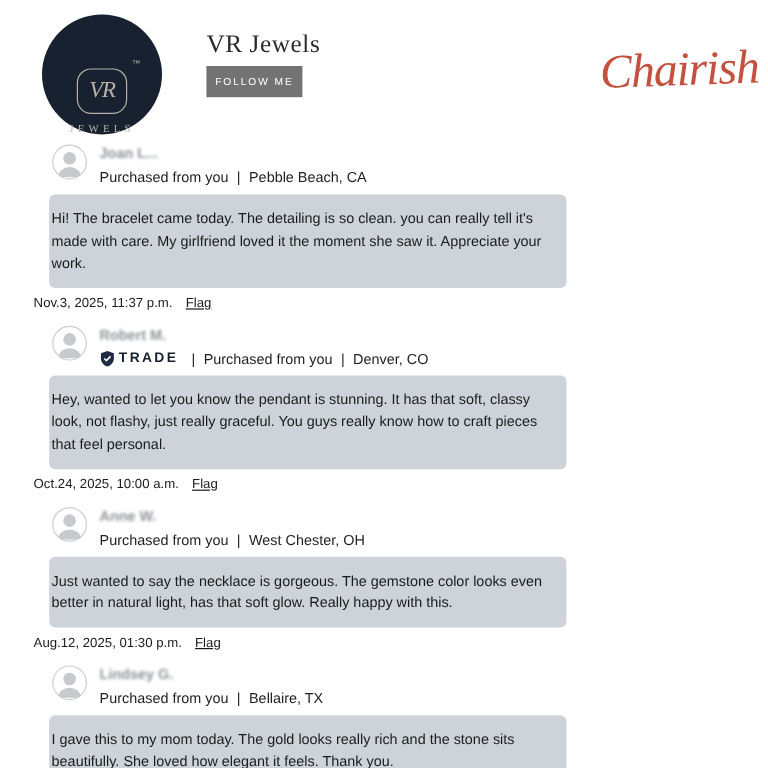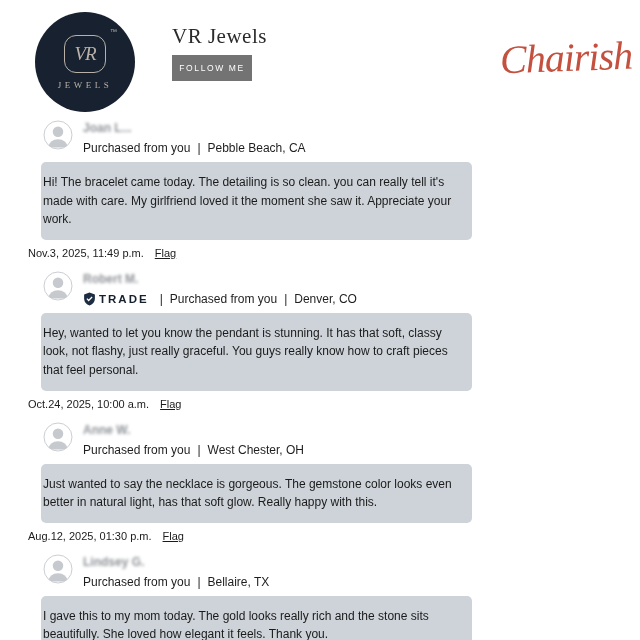--- a/index.html
+++ b/index.html
@@ -3,21 +3,21 @@
 <meta charset="utf-8">
 <style>
   * { margin: 0; padding: 0; box-sizing: border-box; }
   html, body { width: 640px; height: 640px; background: #ffffff;
     font-family: "Liberation Sans", sans-serif; color: #1c1c1c; overflow: hidden; }
 
   
   .header { position: relative; height: 118px; }
   .logo-circle { position: absolute; left: 35px; top: 12px; width: 100px; height: 100px;
     border-radius: 50%; background: #17212f; display: flex; flex-direction: column;
-    align-items: center; justify-content: center; }
+    align-items: center; justify-content: flex-end; }
   .monogram-wrap { position: relative; }
   .monogram-frame { width: 42px; height: 38px; border: 1.4px solid #b9b1a7; border-radius: 12px;
     display: flex; align-items: center; justify-content: center; }
   .monogram-frame .inner { font-family: "Liberation Serif", serif; font-style: italic;
     color: #b9b1a7; font-size: 19px; letter-spacing: -1px; }
   .tm-mark { position: absolute; right: -11px; top: -7px; color: #b9b1a7; font-size: 7px; }
   .logo-word { margin-top: 7px; color: #b9b1a7; font-size: 9px; letter-spacing: 3.5px;
     font-family: "Liberation Serif", serif; }
 
   .shop-title { position: absolute; left: 172px; top: 24px; font-family: "Liberation Serif", serif;
@@ -97,21 +97,21 @@
         <div class="reviewer-name">Joan L...</div>
         <div class="meta-line">
           <span>Purchased from you</span>
           <span class="pipe">|</span>
           <span>Pebble Beach, CA</span>
         </div>
       </div>
     </div>
     <div class="review-box">Hi! The bracelet came today. The detailing is so clean. you can really tell it's made with care. My girlfriend loved it the moment she saw it. Appreciate your work.</div>
     <div class="review-date-row">
-      <span>Nov.3, 2025, 11:49 p.m.</span>
+      <span>Nov.3, 2025, 11:37 p.m.</span>
       <span class="flag-link">Flag</span>
     </div>
   </div>
 
   <div class="review">
     <div class="review-head">
       <svg class="avatar" viewBox="0 0 36 36">
         <defs>
             <clipPath id="av2">
               <circle cx="18" cy="18" r="17"></circle>

